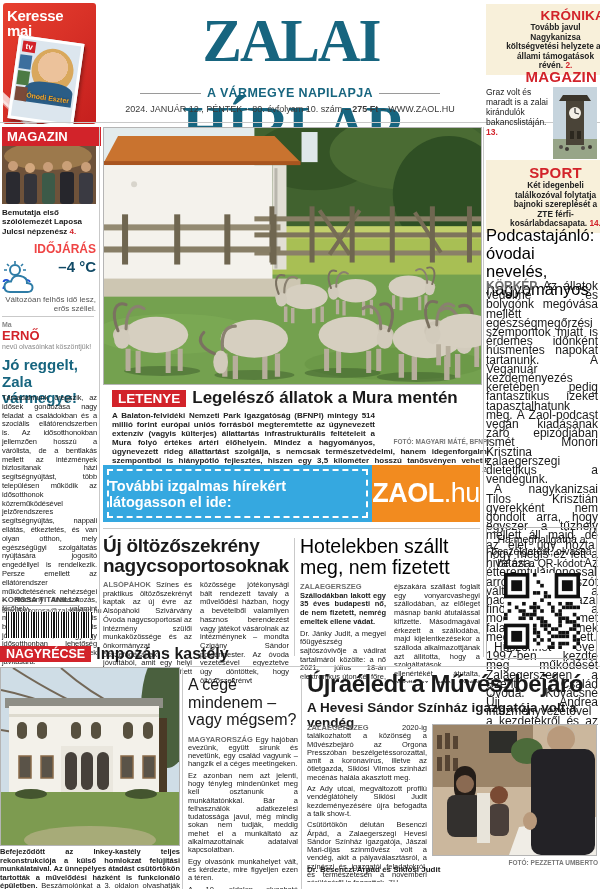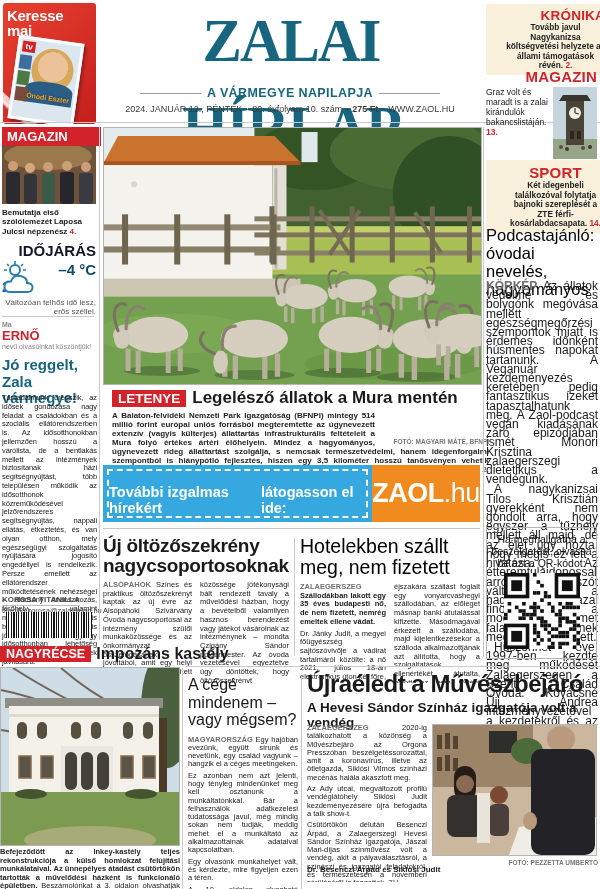--- a/index.html
+++ b/index.html
@@ -38,42 +38,42 @@
   .bodytext{font-size:12px;line-height:9.2px;text-align:justify}
   .bodytext p{margin:0}
   .bodytext p + p{text-indent:8px;margin-top:1px}
   .kicker{font-weight:700;color:#6e6e6e}
   .sign{font-weight:700;color:#777}
   .qrbox{border:1px solid #b5b5b5;padding:5px 4px;text-align:center}
   .qrbox .qrtext{font-size:10.5px;line-height:12px;color:#111}
   
   .l-banner{background:#d2232a;color:#fff;font-weight:700;font-size:13px;line-height:19px;padding-left:5px}
   .l-caption{font-size:8px;line-height:9.4px;font-weight:700}
-  .wx-label{color:#0f172a;font-weight:700;font-size:15px;text-align:right}
+  .wx-label{color:#ef4444;font-weight:700;font-size:12px;text-align:right}
   .wx-low{color:#114a66;font-weight:700;font-size:15px;text-align:right}
   .wx-high{color:#1d4ed8;font-weight:700;font-size:15px;text-align:left}
   .wx-text{font-size:8px;line-height:9.2px;color:#555;text-align:right}
   .nameday-s{font-size:7px;line-height:8px;color:#888;font-weight:700}
   .nameday-n{font-size:13px;color:#d2232a;font-weight:700;line-height:14px}
   .greeting{color:#17657f;font-weight:700;font-size:15px;line-height:16.5px}
   .editorial{font-size:7.5px;line-height:8.8px;text-align:justify;letter-spacing:-.1px}
   .author{font-size:8px;font-weight:700;color:#4a4a4a;border-bottom:1px solid #bbb;display:inline-block;padding-bottom:1px}
   .email{font-size:7.5px;color:#4a4a4a}
   .barcode{background:repeating-linear-gradient(90deg,#111 0 1px,#fff 1px 2px,#111 2px 3px,#fff 3px 5px,#111 5px 6px,#fff 6px 7px,#111 7px 9px,#fff 9px 10px)}
   
   .photo-frame{border:1px solid #b5b5b5;overflow:hidden}
   .lead-row{display:flex;align-items:center;gap:6px}
   .loc-label{background:#d2232a;color:#fff;font-weight:700;font-size:13.5px;padding:1px 6px;white-space:nowrap}
   .lead-h{font-weight:700;font-size:17px;white-space:nowrap}
   .lead-body{font-size:8px;line-height:9px;text-align:justify;font-weight:700;color:#222;margin-top:3px}
   .lead-more{font-weight:400}
   .credit{font-size:6.5px;color:#777;font-weight:700;text-align:right}
   .banner{display:flex;height:57px}
   .banner .blue{flex:1;background:#35a8e0;display:flex;align-items:center;justify-content:center}
-  .banner .blue .inner{border:2px dashed #fff;width:100%;height:45px;margin:0 4px;display:flex;flex-direction:row;align-items:flex-end;justify-content:center}
+  .banner .blue .inner{border:2px dashed #fff;width:100%;height:45px;margin:0 4px;display:flex;flex-direction:column;align-items:flex-start;justify-content:center}
   .banner .blue .bl{color:#fff;font-weight:700;font-size:14.5px;line-height:16px}
   .banner .orange{width:108px;background:#f28b1f;display:flex;align-items:center;justify-content:center}
   .banner .brand{color:#fff;font-weight:700;font-size:27px;letter-spacing:-.5px}
   .banner .brand .hu{font-weight:400}
   
   .art-h-bold{font-weight:700;font-size:19px;line-height:20px;letter-spacing:-.3px}
   .art-h-light{font-weight:400;font-size:19.5px;line-height:21px;color:#000}
   .cols{display:flex;gap:8px}
   .col{flex:1;font-size:7.5px;line-height:8.7px;text-align:justify}
   .col p{margin:0}

